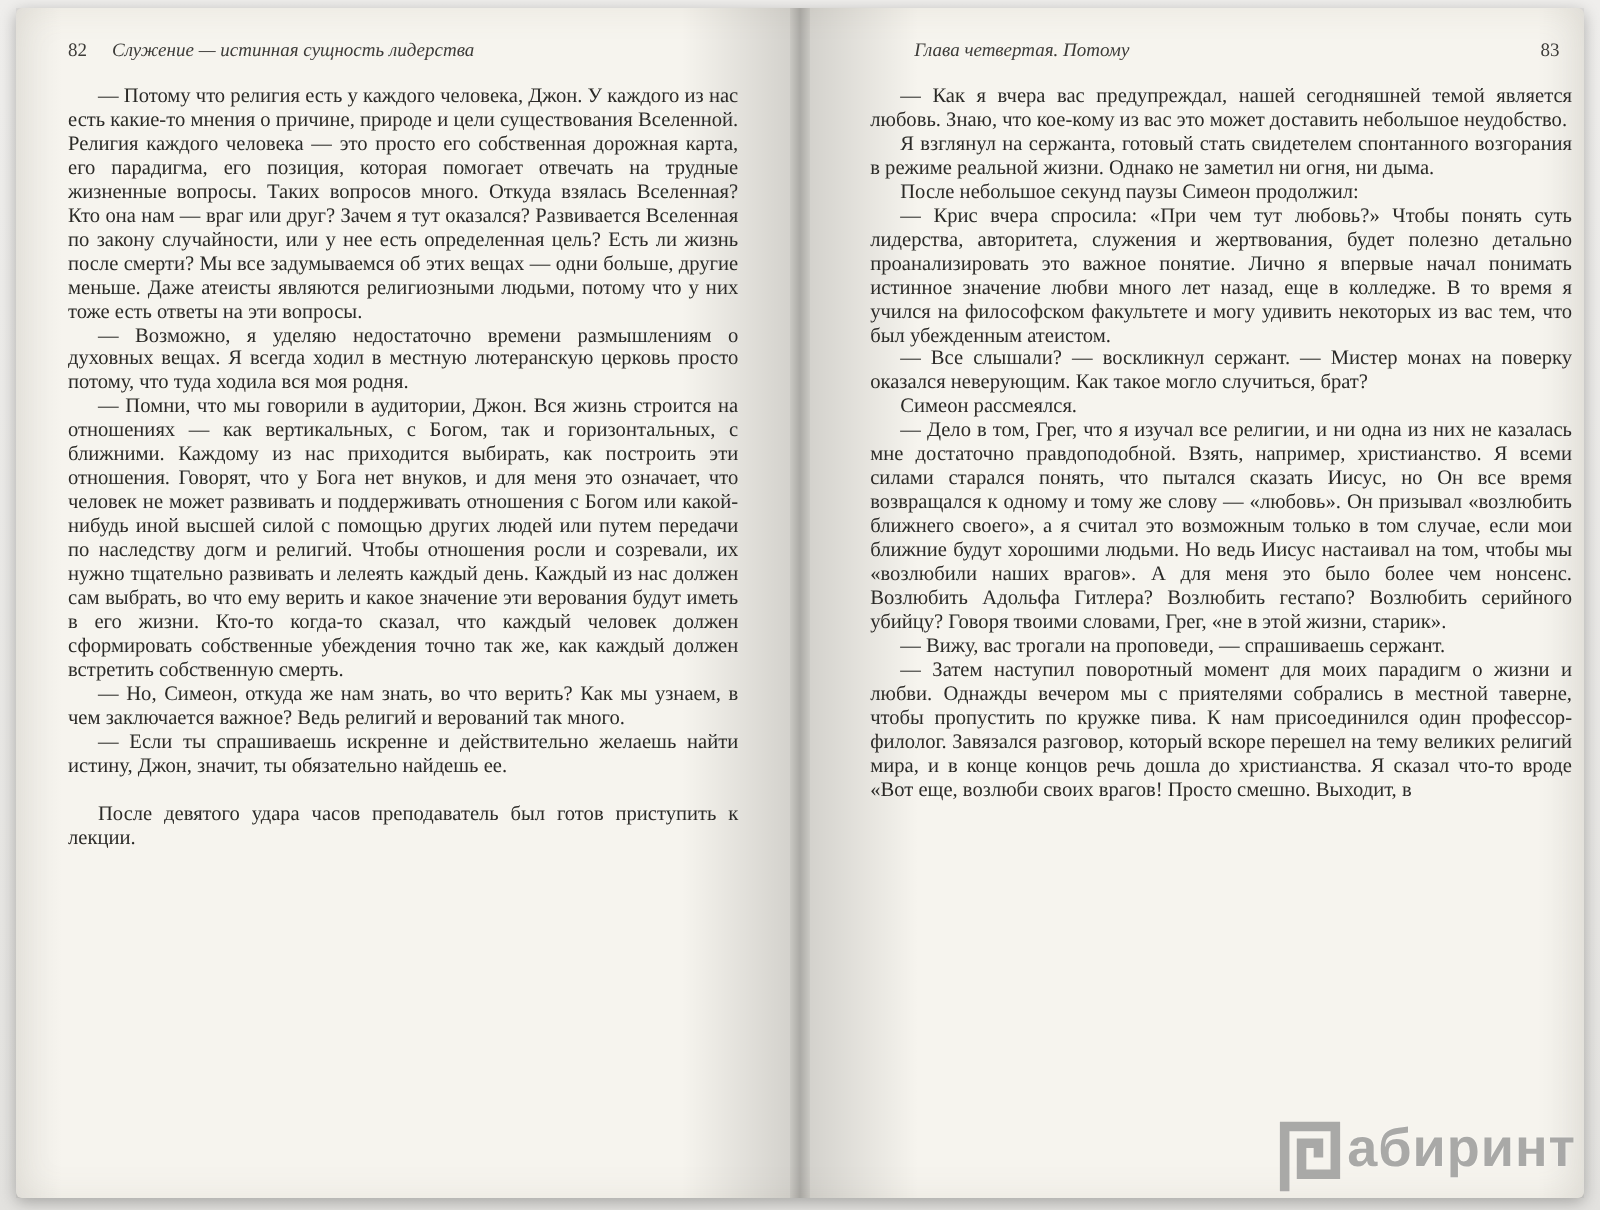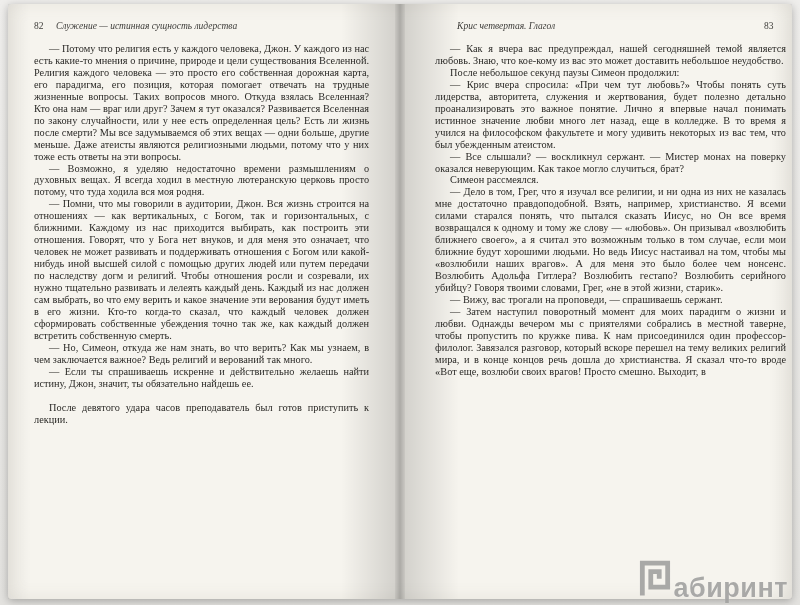--- a/index.html
+++ b/index.html
@@ -37,34 +37,34 @@
     background:linear-gradient(to right, rgba(0,0,0,0.18), rgba(0,0,0,0.30) 50%, rgba(0,0,0,0.18));
   }
   .page-header{
     display:flex;align-items:baseline;
     font-size:9.5px;line-height:12px;
     color:#3c3b38;
     margin-bottom:11px;
   }
   .page-header .pnum{font-style:normal;width:22px;flex:0 0 22px;}
   .page-header .running{flex:1;font-style:italic;}
-  .page.right .page-header .pnum{text-align:left;}
+  .page.right .page-header .pnum{text-align:center;}
   .page-body{
     font-size:10.3px;
     line-height:11.95px;
     text-align:justify;
   }
   .page-body p{
     margin:0;
     text-indent:15px;
   }
   .page-body p.gap{margin-top:12px;}
   .watermark{
     position:absolute;right:12px;bottom:2px;
-    display:flex;align-items:flex-end;
+    display:flex;
     color:#a3a3a2;
     opacity:0.92;
     font-family:"Liberation Sans", sans-serif;
     font-weight:bold;
     font-size:27px;
     line-height:30px;
     letter-spacing:0.5px;
     text-shadow:0 0 1px rgba(255,255,255,0.6);
   }
   .wm-icon{display:inline-block;margin-right:2px;}
@@ -89,25 +89,26 @@
           <p>— Если ты спрашиваешь искренне и действительно желаешь найти истину, Джон, значит, ты обязательно найдешь ее.</p>
           <p class="gap">После девятого удара часов преподаватель был готов приступить к лекции.</p>
         </div>
     </div>
 
     <div class="gutter"></div>
 
     <div class="page right">
       <div class="page-header">
         <span class="pnum"></span>
-        <span class="running">Крис четвертая. Глагол</span>
+        <span class="running">Глава четвертая. Потому</span>
         <span class="pnum">83</span>
       </div>
       <div class="page-body">
           <p>— Как я вчера вас предупреждал, нашей сегодняшней темой является любовь. Знаю, что кое-кому из вас это может доставить небольшое неудобство.</p>
+          <p>Я взглянул на сержанта, готовый стать свидетелем спонтанного возгорания в режиме реальной жизни. Однако не заметил ни огня, ни дыма.</p>
           <p>После небольшое секунд паузы Симеон продолжил:</p>
           <p>— Крис вчера спросила: «При чем тут любовь?» Чтобы понять суть лидерства, авторитета, служения и жертвования, будет полезно детально проанализировать это важное понятие. Лично я впервые начал понимать истинное значение любви много лет назад, еще в колледже. В то время я учился на философском факультете и могу удивить некоторых из вас тем, что был убежденным атеистом.</p>
           <p>— Все слышали? — воскликнул сержант. — Мистер монах на поверку оказался неверующим. Как такое могло случиться, брат?</p>
           <p>Симеон рассмеялся.</p>
           <p>— Дело в том, Грег, что я изучал все религии, и ни одна из них не казалась мне достаточно правдоподобной. Взять, например, христианство. Я всеми силами старался понять, что пытался сказать Иисус, но Он все время возвращался к одному и тому же слову — «любовь». Он призывал «возлюбить ближнего своего», а я считал это возможным только в том случае, если мои ближние будут хорошими людьми. Но ведь Иисус настаивал на том, чтобы мы «возлюбили наших врагов». А для меня это было более чем нонсенс. Возлюбить Адольфа Гитлера? Возлюбить гестапо? Возлюбить серийного убийцу? Говоря твоими словами, Грег, «не в этой жизни, старик».</p>
           <p>— Вижу, вас трогали на проповеди, — спрашиваешь сержант.</p>
           <p>— Затем наступил поворотный момент для моих парадигм о жизни и любви. Однажды вечером мы с приятелями собрались в местной таверне, чтобы пропустить по кружке пива. К нам присоединился один профессор-филолог. Завязался разговор, который вскоре перешел на тему великих религий мира, и в конце концов речь дошла до христианства. Я сказал что-то вроде «Вот еще, возлюби своих врагов! Просто смешно. Выходит, в</p>
         </div>
     </div>
 

